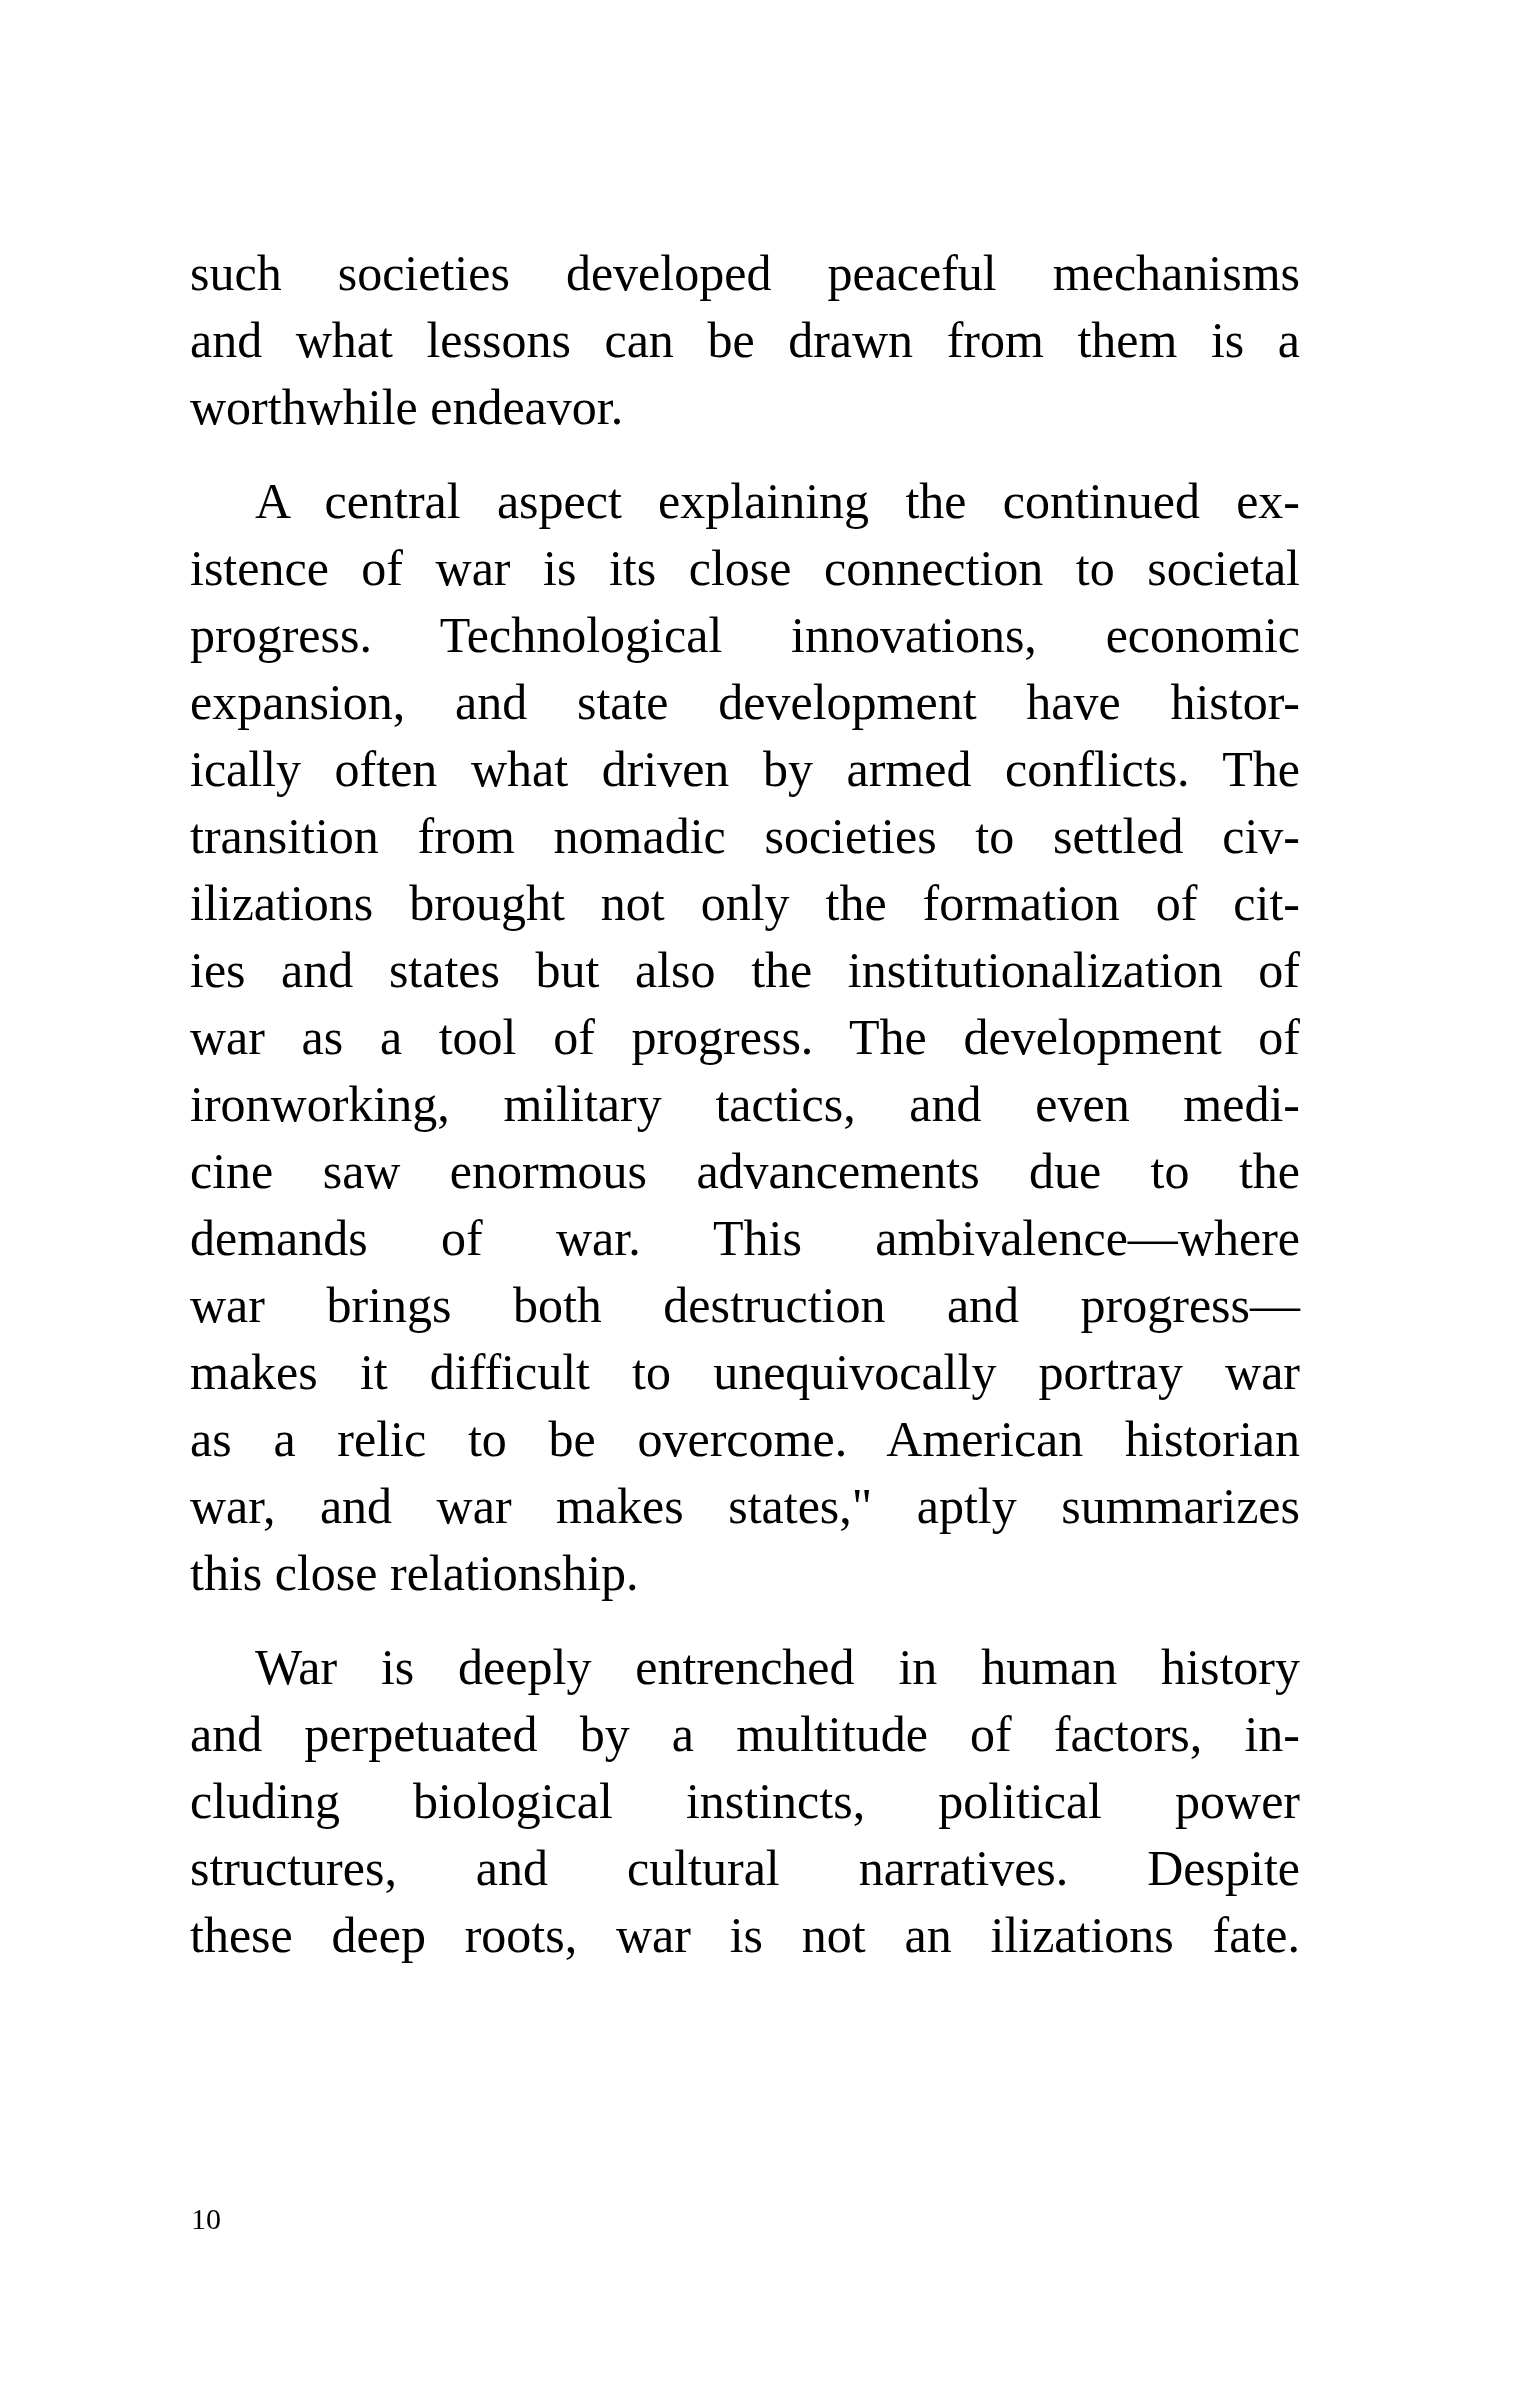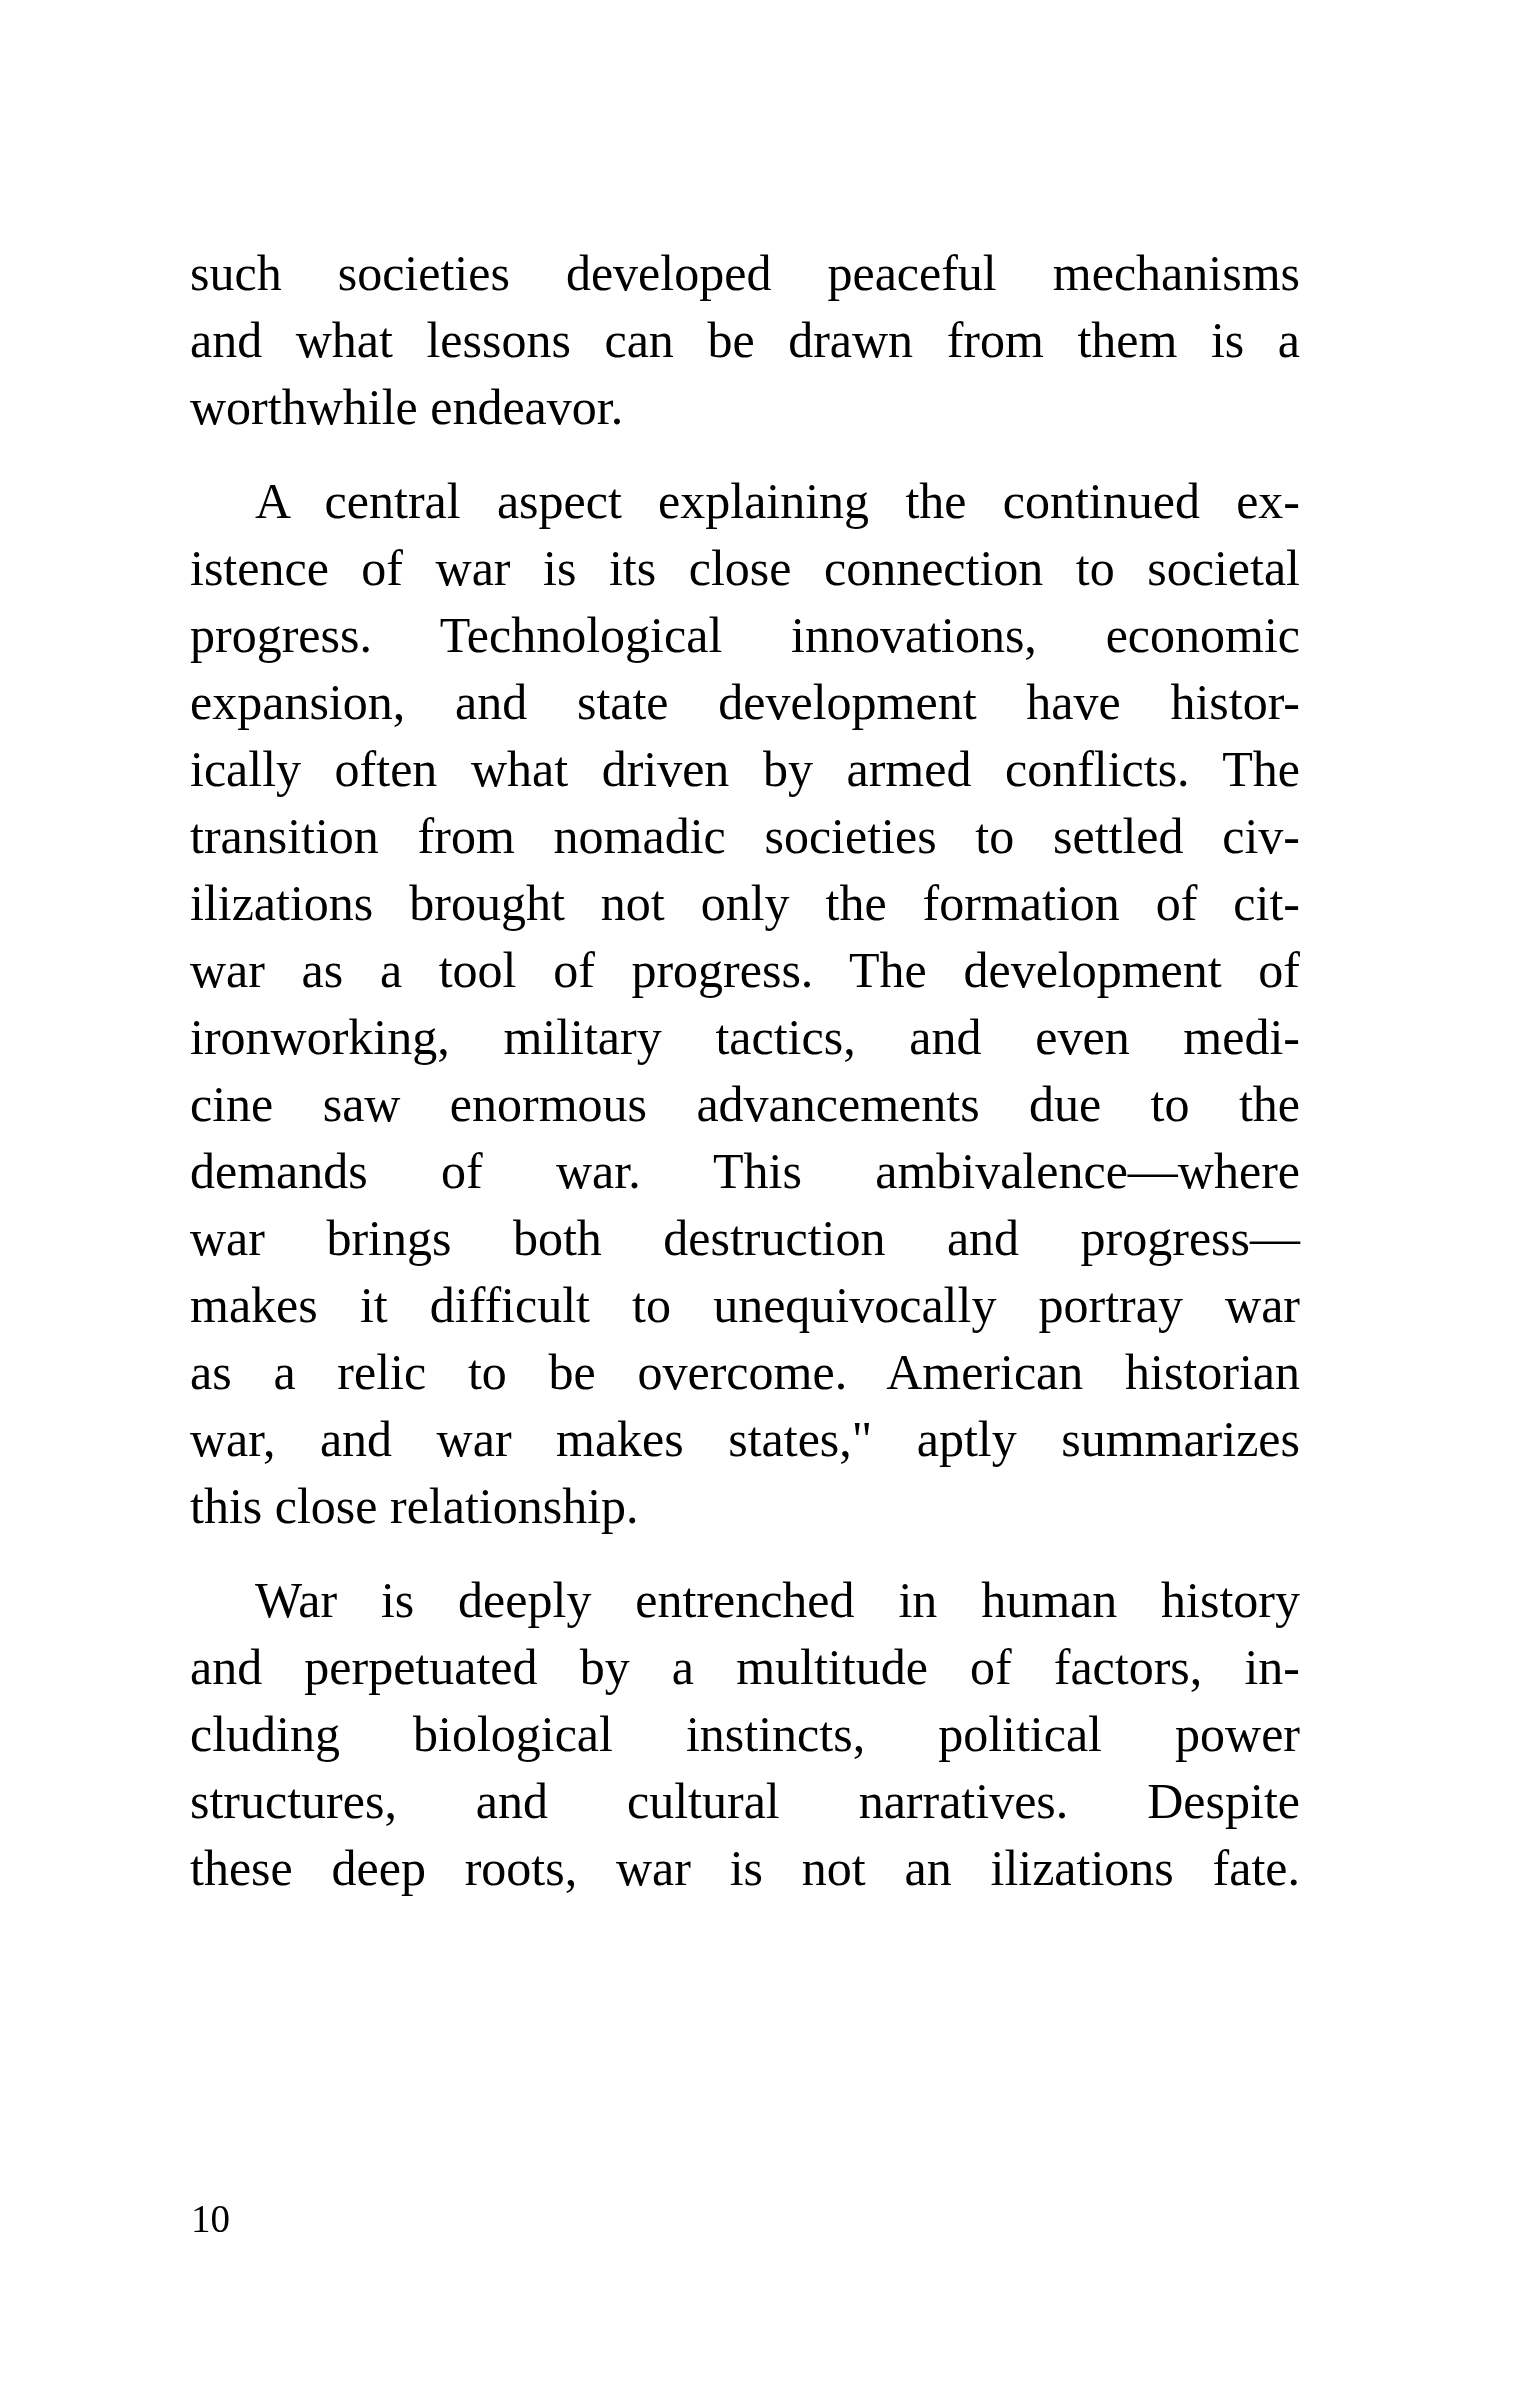--- a/index.html
+++ b/index.html
@@ -49,21 +49,21 @@
       text-align: right;
       text-align-last: left;
     }
     .line.indent {
       padding-left: 65px;
     }
     .page-number {
       position: absolute;
       left: 191px;
       top: 2193px;
-      font-size: 39px;
+      font-size: 30px;
       line-height: 51px;
     }
   </style>
 </head>
 <body>
 
 <div class="page">
   <div class="text-block">
 
     <p class="paragraph">
@@ -73,20 +73,21 @@
     </p>
 
     <p class="paragraph">
       <span class="line indent">A central aspect explaining the continued ex-</span>
       <span class="line">istence of war is its close connection to societal</span>
       <span class="line">progress. Technological innovations, economic</span>
       <span class="line">expansion, and state development have histor-</span>
       <span class="line">ically often what driven by armed conflicts. The</span>
       <span class="line">transition from nomadic societies to settled civ-</span>
       <span class="line">ilizations brought not only the formation of cit-</span>
+      <span class="line">ies and states but also the institutionalization of</span>
       <span class="line">war as a tool of progress. The development of</span>
       <span class="line">ironworking, military tactics, and even medi-</span>
       <span class="line">cine saw enormous advancements due to the</span>
       <span class="line">demands of war. This ambivalence—where</span>
       <span class="line">war brings both destruction and progress—</span>
       <span class="line">makes it difficult to unequivocally portray war</span>
       <span class="line">as a relic to be overcome. American historian</span>
       <span class="line">war, and war makes states," aptly summarizes</span>
       <span class="line last">this close relationship.</span>
     </p>

